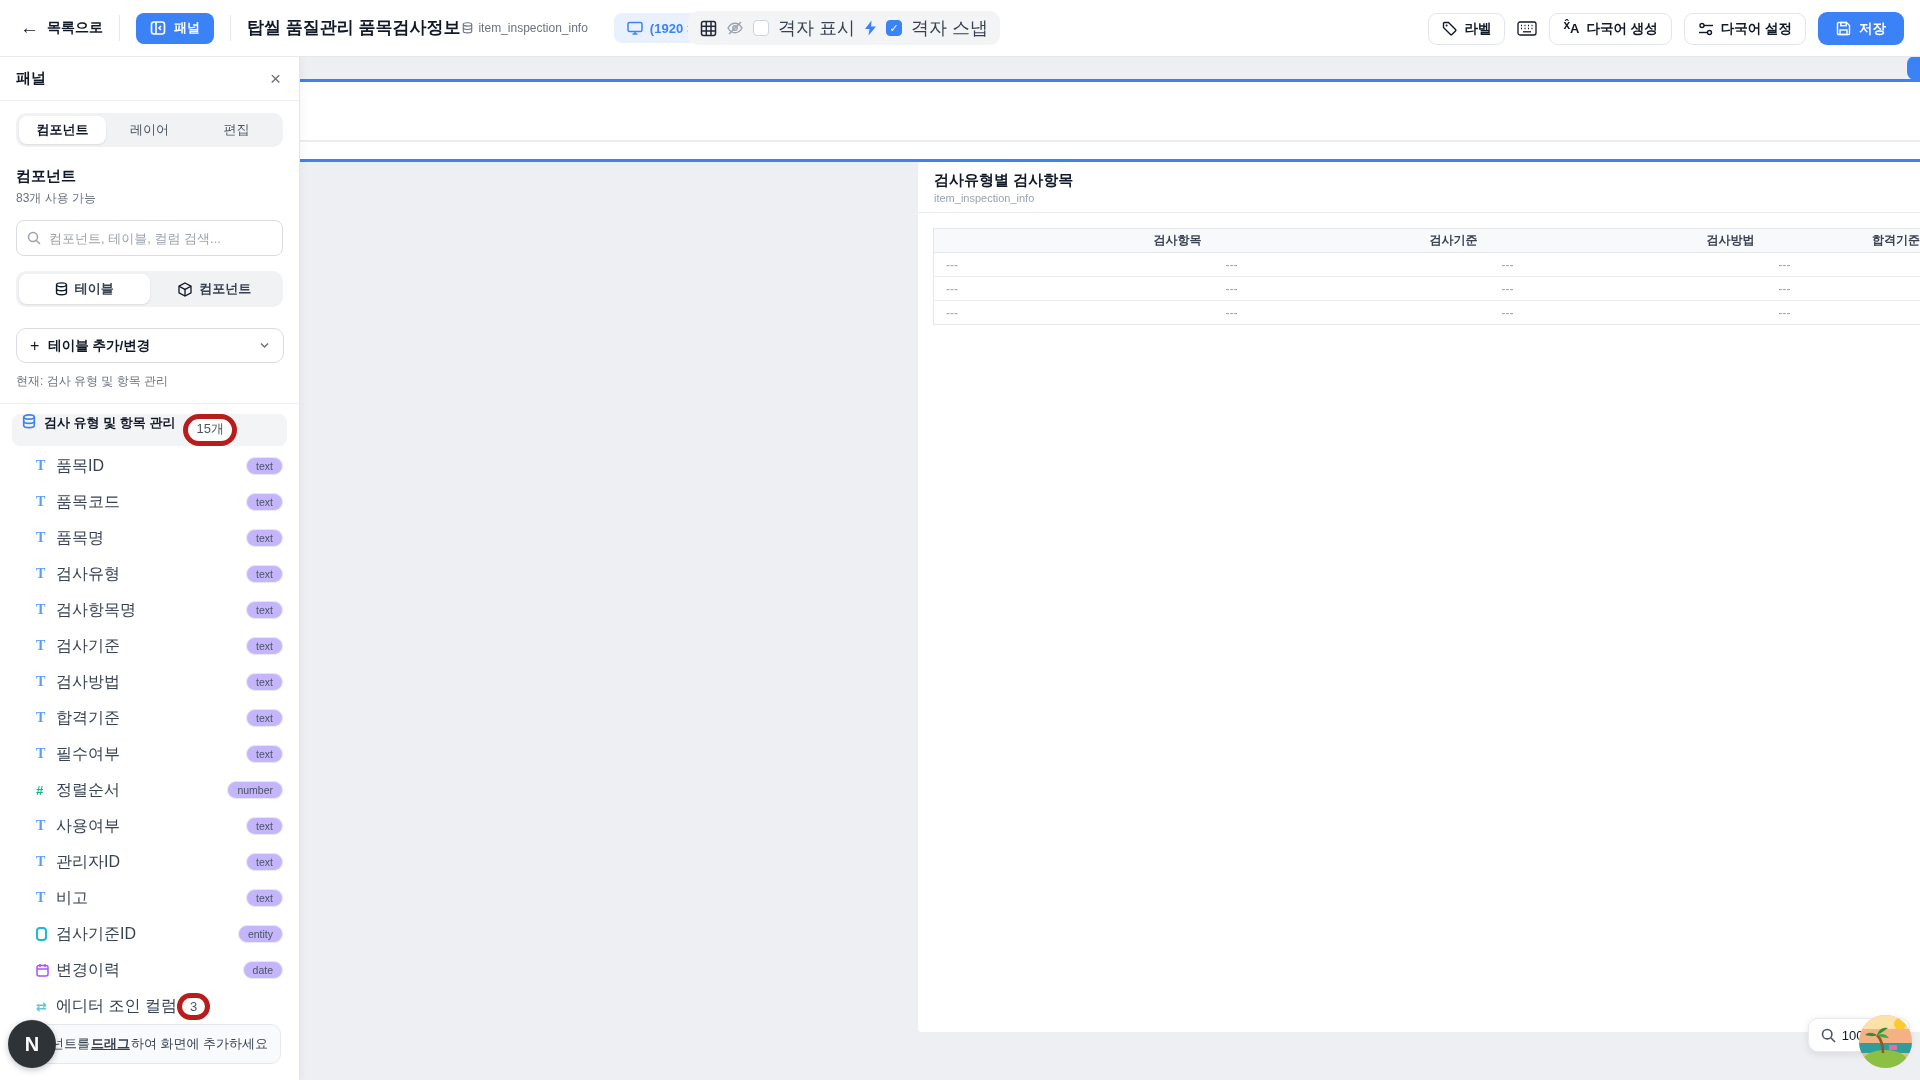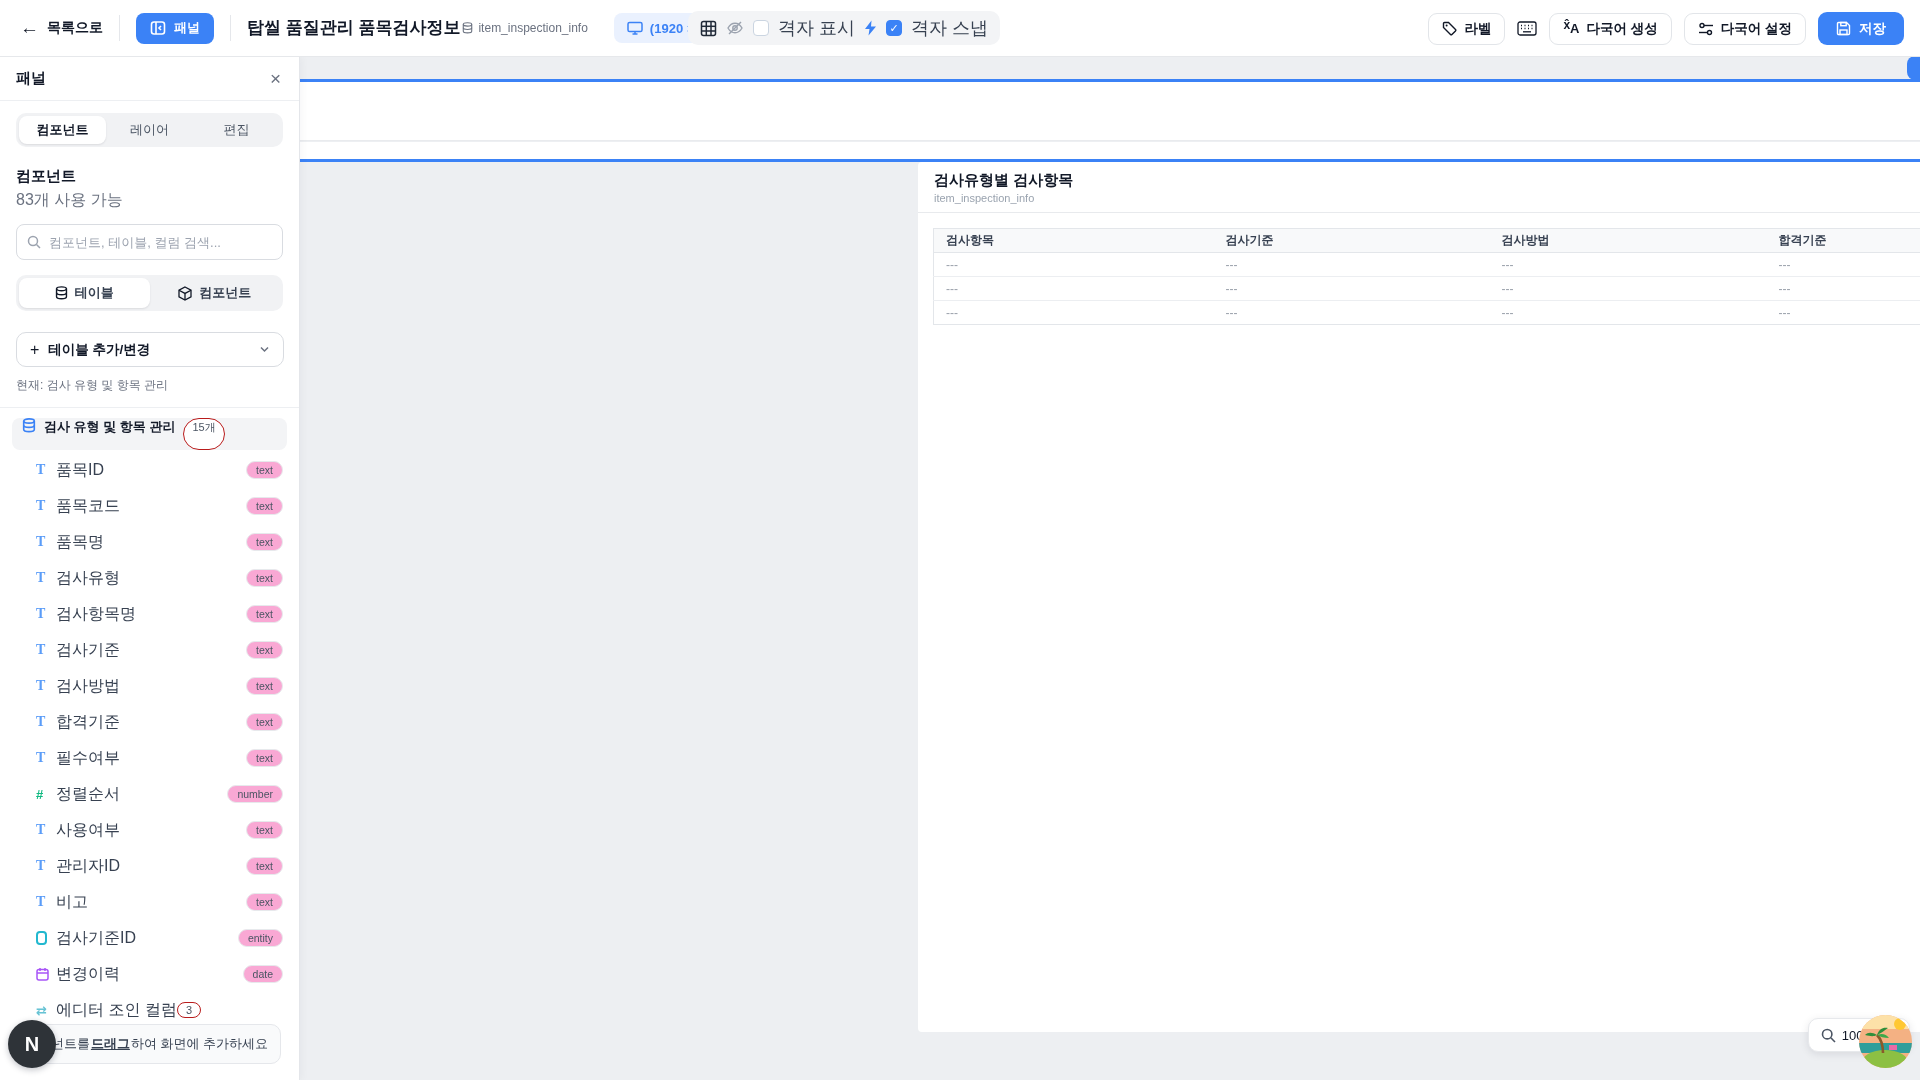--- a/index.html
+++ b/index.html
@@ -73,63 +73,63 @@
     justify-content:center; font-size:13px; color:#6b7280;
   }
   .search-card .bd { padding:10px 12px 0 12px; }
   .form-input { width:100%; height:40px; border:1px solid #d9dce1; border-radius:8px; background:#fff; margin-bottom:10px; font-family:inherit; }
   .grid-card { position:absolute; top:105px; left:918px; width:1030px; bottom:48px; background:#fff; border-radius:4px; }
   .grid-card .ghdr { height:51px; border-bottom:1px solid #e8eaed; padding:9px 16px; }
   .gtitle { font-size:15px; font-weight:700; color:#111827; line-height:1.2; }
   .gsub { font-size:11px; color:#9aa3af; margin-top:3px; }
   .gbody { padding:15px; }
   table.preview { border-collapse:collapse; width:1000px; table-layout:fixed; border:1px solid #e3e6ea; border-radius:8px; }
-  table.preview th { background:#f8f9fa; font-size:12px; font-weight:600; color:#374151; text-align:left; height:24px; padding:0 12px; border-bottom:1px solid #e3e6ea; }
+  table.preview th { background:#f8f9fa; font-size:12px; font-weight:600; color:#374151; text-align:right; height:24px; padding:0 12px; border-bottom:1px solid #e3e6ea; }
   table.preview td { font-size:12px; color:#9aa1ab; height:24px; padding:0 12px; border-bottom:1px solid #eceef1; }
   table.preview tr:last-child td { border-bottom:none; }
 
   
   #panel {
     position:absolute; top:57px; left:0; width:300px; bottom:0; background:#fff; z-index:20;
     border-right:1px solid #e4e6ea; box-shadow:2px 0 8px rgba(15,23,42,.04);
   }
   .p-hdr { height:44px; display:flex; align-items:center; justify-content:space-between; padding:0 18px 0 16px; border-bottom:1px solid #edeff2; }
   .p-title { font-size:15px; font-weight:700; color:#111827; }
   .p-close { font-size:19px; color:#6b7280; cursor:pointer; line-height:1; }
   .seg { margin:12px 16px 0 16px; background:#f1f2f4; border-radius:10px; height:34px; display:flex; padding:3px; }
   .seg .tab { flex:1; display:flex; align-items:center; justify-content:center; font-size:13px; color:#4b5563; border-radius:8px; cursor:pointer; }
   .seg .tab.active { background:#fff; color:#111827; font-weight:700; box-shadow:0 1px 2px rgba(15,23,42,.10); }
   .sec-title { margin:20px 16px 0 16px; font-size:15px; font-weight:700; color:#111827; }
-  .sec-sub { margin:4px 16px 0 16px; font-size:16px; color:#6b7280; }
+  .sec-sub { margin:4px 16px 0 16px; font-size:12px; color:#6b7280; }
   .p-search { margin:13px 16px 0 16px; height:36px; border:1px solid #d9dce1; border-radius:8px; display:flex; align-items:center; gap:8px; padding:0 10px; }
   .p-search input { border:none; outline:none; flex:1; font-size:13px; color:#374151; font-family:inherit; background:transparent; }
   .p-search input::placeholder { color:#9ca3af; }
   .src-toggle { margin:15px 16px 0 16px; background:#f1f2f4; border-radius:10px; height:36px; display:flex; padding:3px; }
   .src-toggle .tg { flex:1; display:flex; align-items:center; justify-content:center; gap:7px; font-size:13px; font-weight:600; color:#374151; border-radius:8px; cursor:pointer; }
   .src-toggle .tg.active { background:#fff; box-shadow:0 1px 2px rgba(15,23,42,.10); }
   .add-table-btn {
     margin:21px 16px 0 16px; height:35px; width:268px; border:1px solid #d9dce1; background:#fff;
     border-radius:10px; display:flex; align-items:center; gap:9px; padding:0 13px; font-size:13.5px;
     font-weight:600; color:#111827; cursor:pointer; font-family:inherit;
   }
   .add-table-btn .plus { font-size:16px; font-weight:500; }
   .add-table-btn .chev { margin-left:auto; color:#6b7280; font-size:11px; }
   .current-lbl { margin:10px 16px 0 16px; font-size:12px; color:#6b7280; }
   .p-div { margin-top:13px; border-top:1px solid #edeff2; }
   .group-row {
     margin:10px 12px 0 12px; height:32px; background:#f3f4f6; border-radius:8px;
     display:flex; gap:8px; padding:0 10px; cursor:pointer;
   }
   .group-row .gname { font-size:13px; font-weight:700; color:#111827; }
-  .count-pill { background:#fff; border:1px solid #b91c1c; border-radius:999px; font-size:11px; color:#4b5563; padding:1px 8px; }
+  .count-pill { background:#fff; border:5px solid #b91c1c; border-radius:999px; font-size:13px; color:#4b5563; padding:1px 8px; }
   .fields { margin-top:2px; }
   .field-row { height:36px; display:flex; align-items:center; padding:0 16px 0 36px; cursor:grab; }
   .field-row .fi { width:20px; display:flex; align-items:center; justify-content:flex-start; }
   .field-row .fname { font-size:16px; color:#374151; }
-  .type-pill { margin-left:auto; background:#f9a8d4; border:1px solid #e7e9ec; border-radius:999px; font-size:10.5px; color:#4b5563; padding:2px 9px; }
+  .type-pill { margin-left:auto; background:#c4b5fd; border:1px solid #e7e9ec; border-radius:999px; font-size:10.5px; color:#4b5563; padding:2px 9px; }
   .ic-t { color:#5a9cf8; font-weight:700; font-size:14px; font-family:"Liberation Serif","DejaVu Serif",serif; }
   .ic-num { color:#10b981; font-weight:700; font-size:13px; }
   .ic-entity { width:11px; height:14px; border:2px solid #22b8cf; border-radius:4px; display:inline-block; }
   .ic-join { color:#67c3d4; font-size:13px; font-weight:700; }
   .hint-pill {
     position:absolute; left:12px; right:18px; bottom:16px; height:40px; background:#f9fafb;
     border:1px solid #e5e7eb; border-radius:10px; display:flex; align-items:center;
     justify-content:center; font-size:13px; color:#374151; z-index:2;
   }
   .hint-pill b { text-decoration:underline; margin:16px 1px; }

